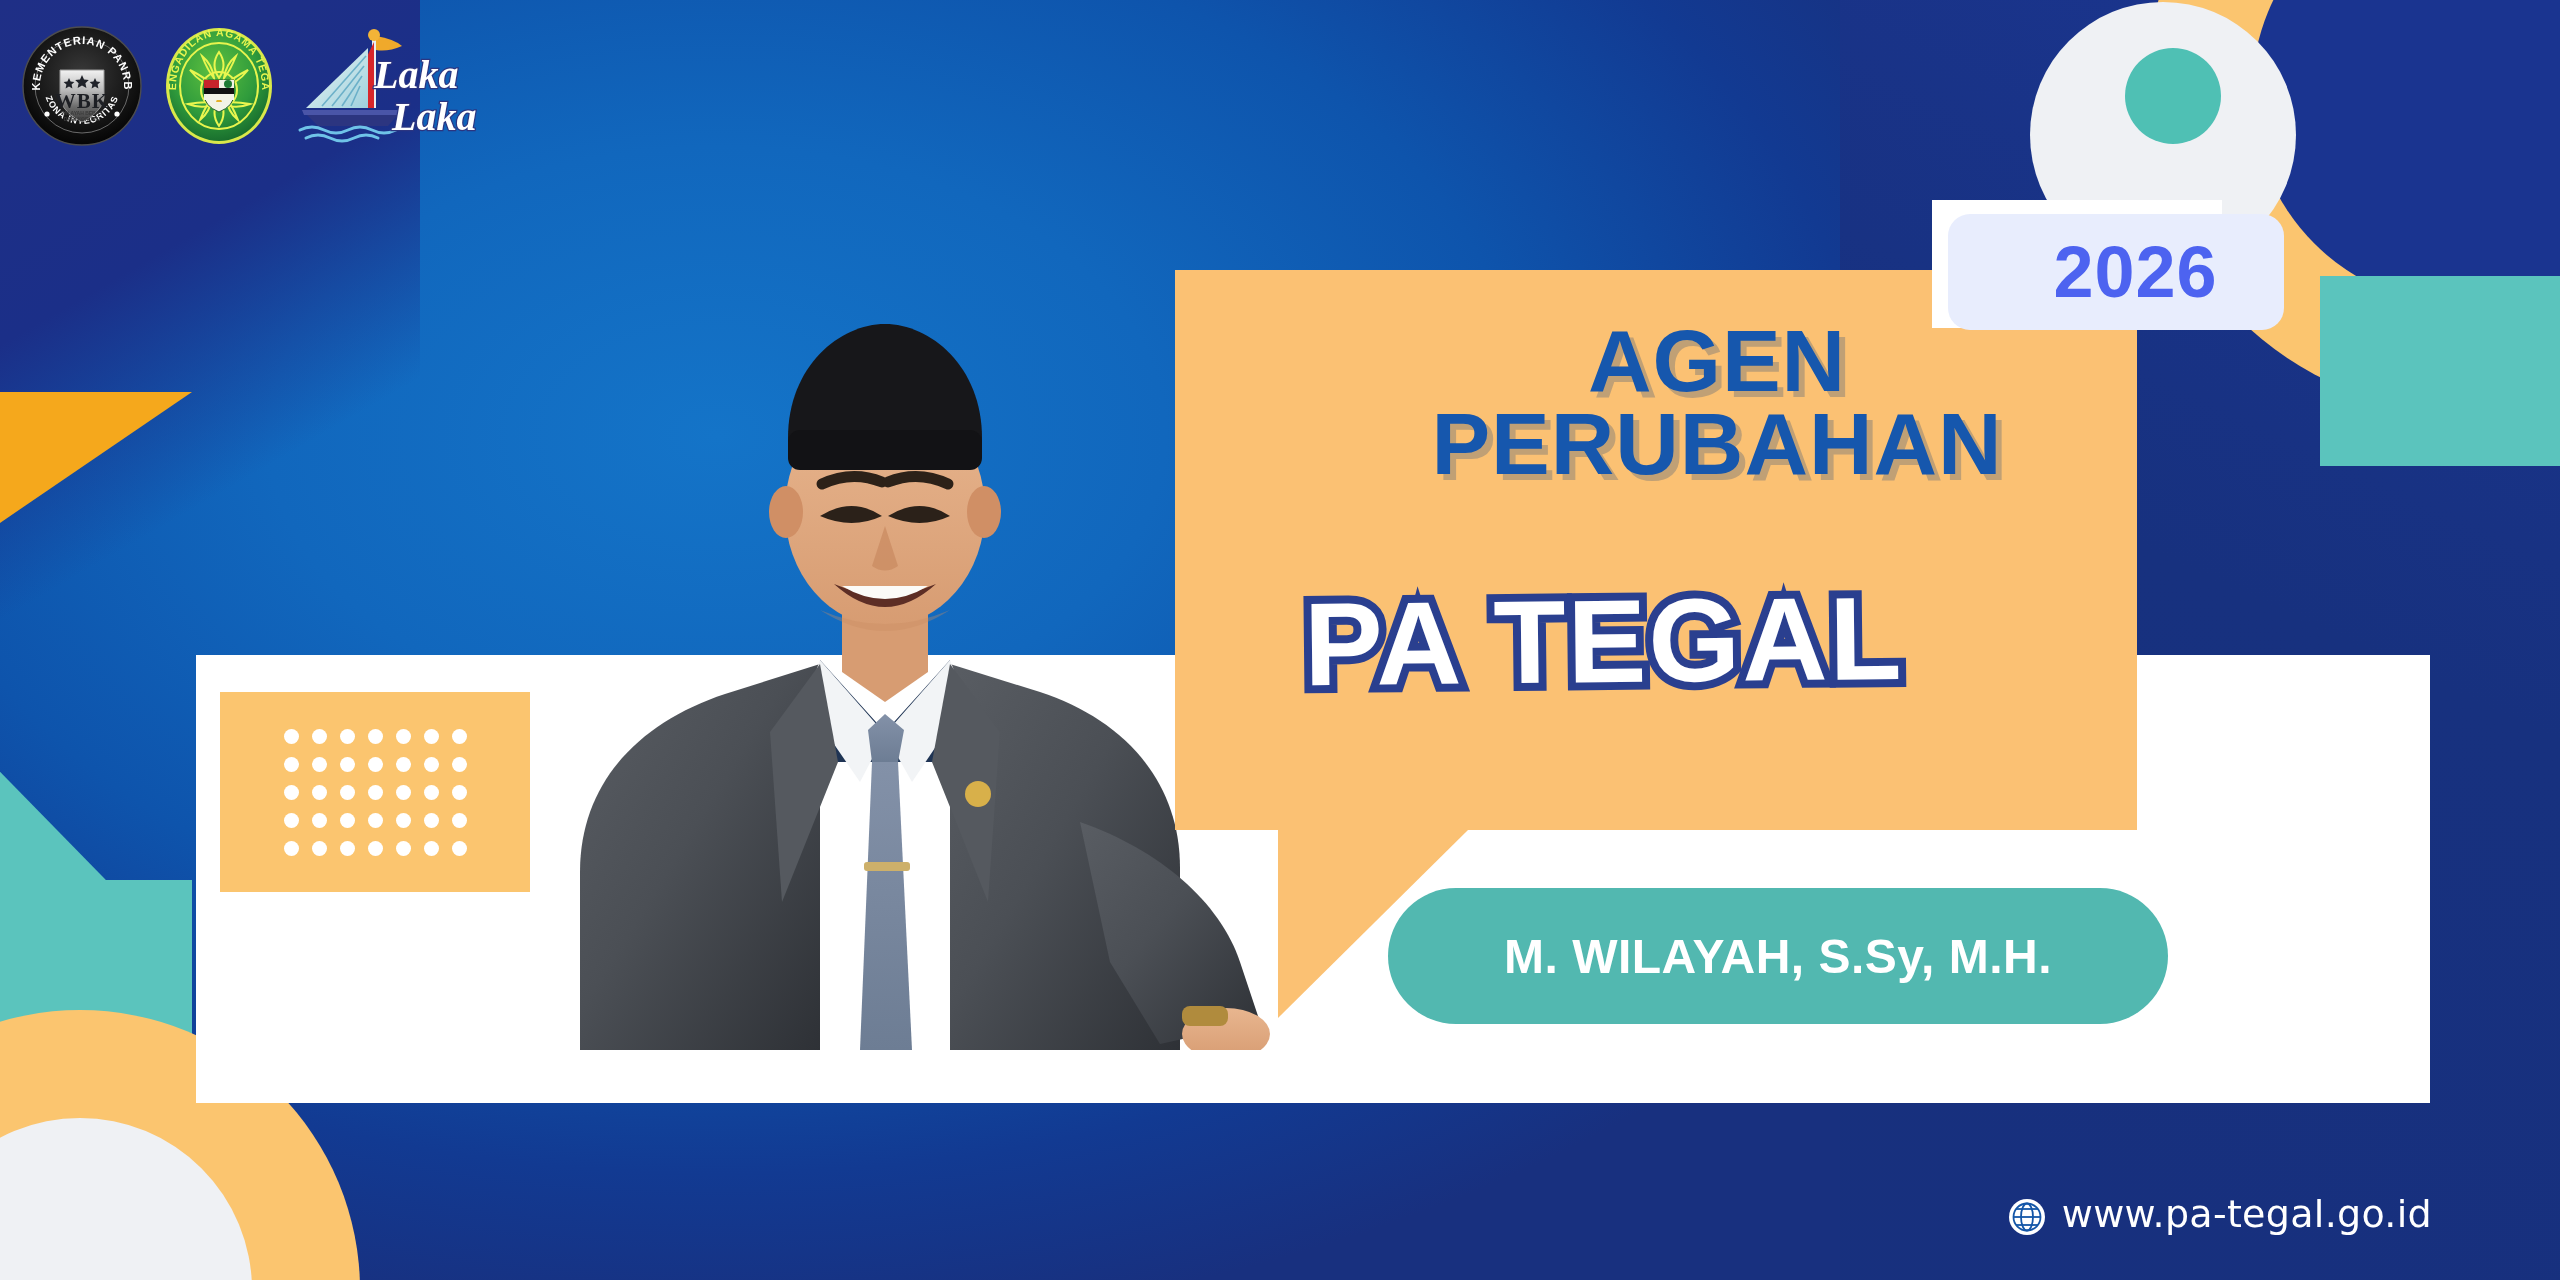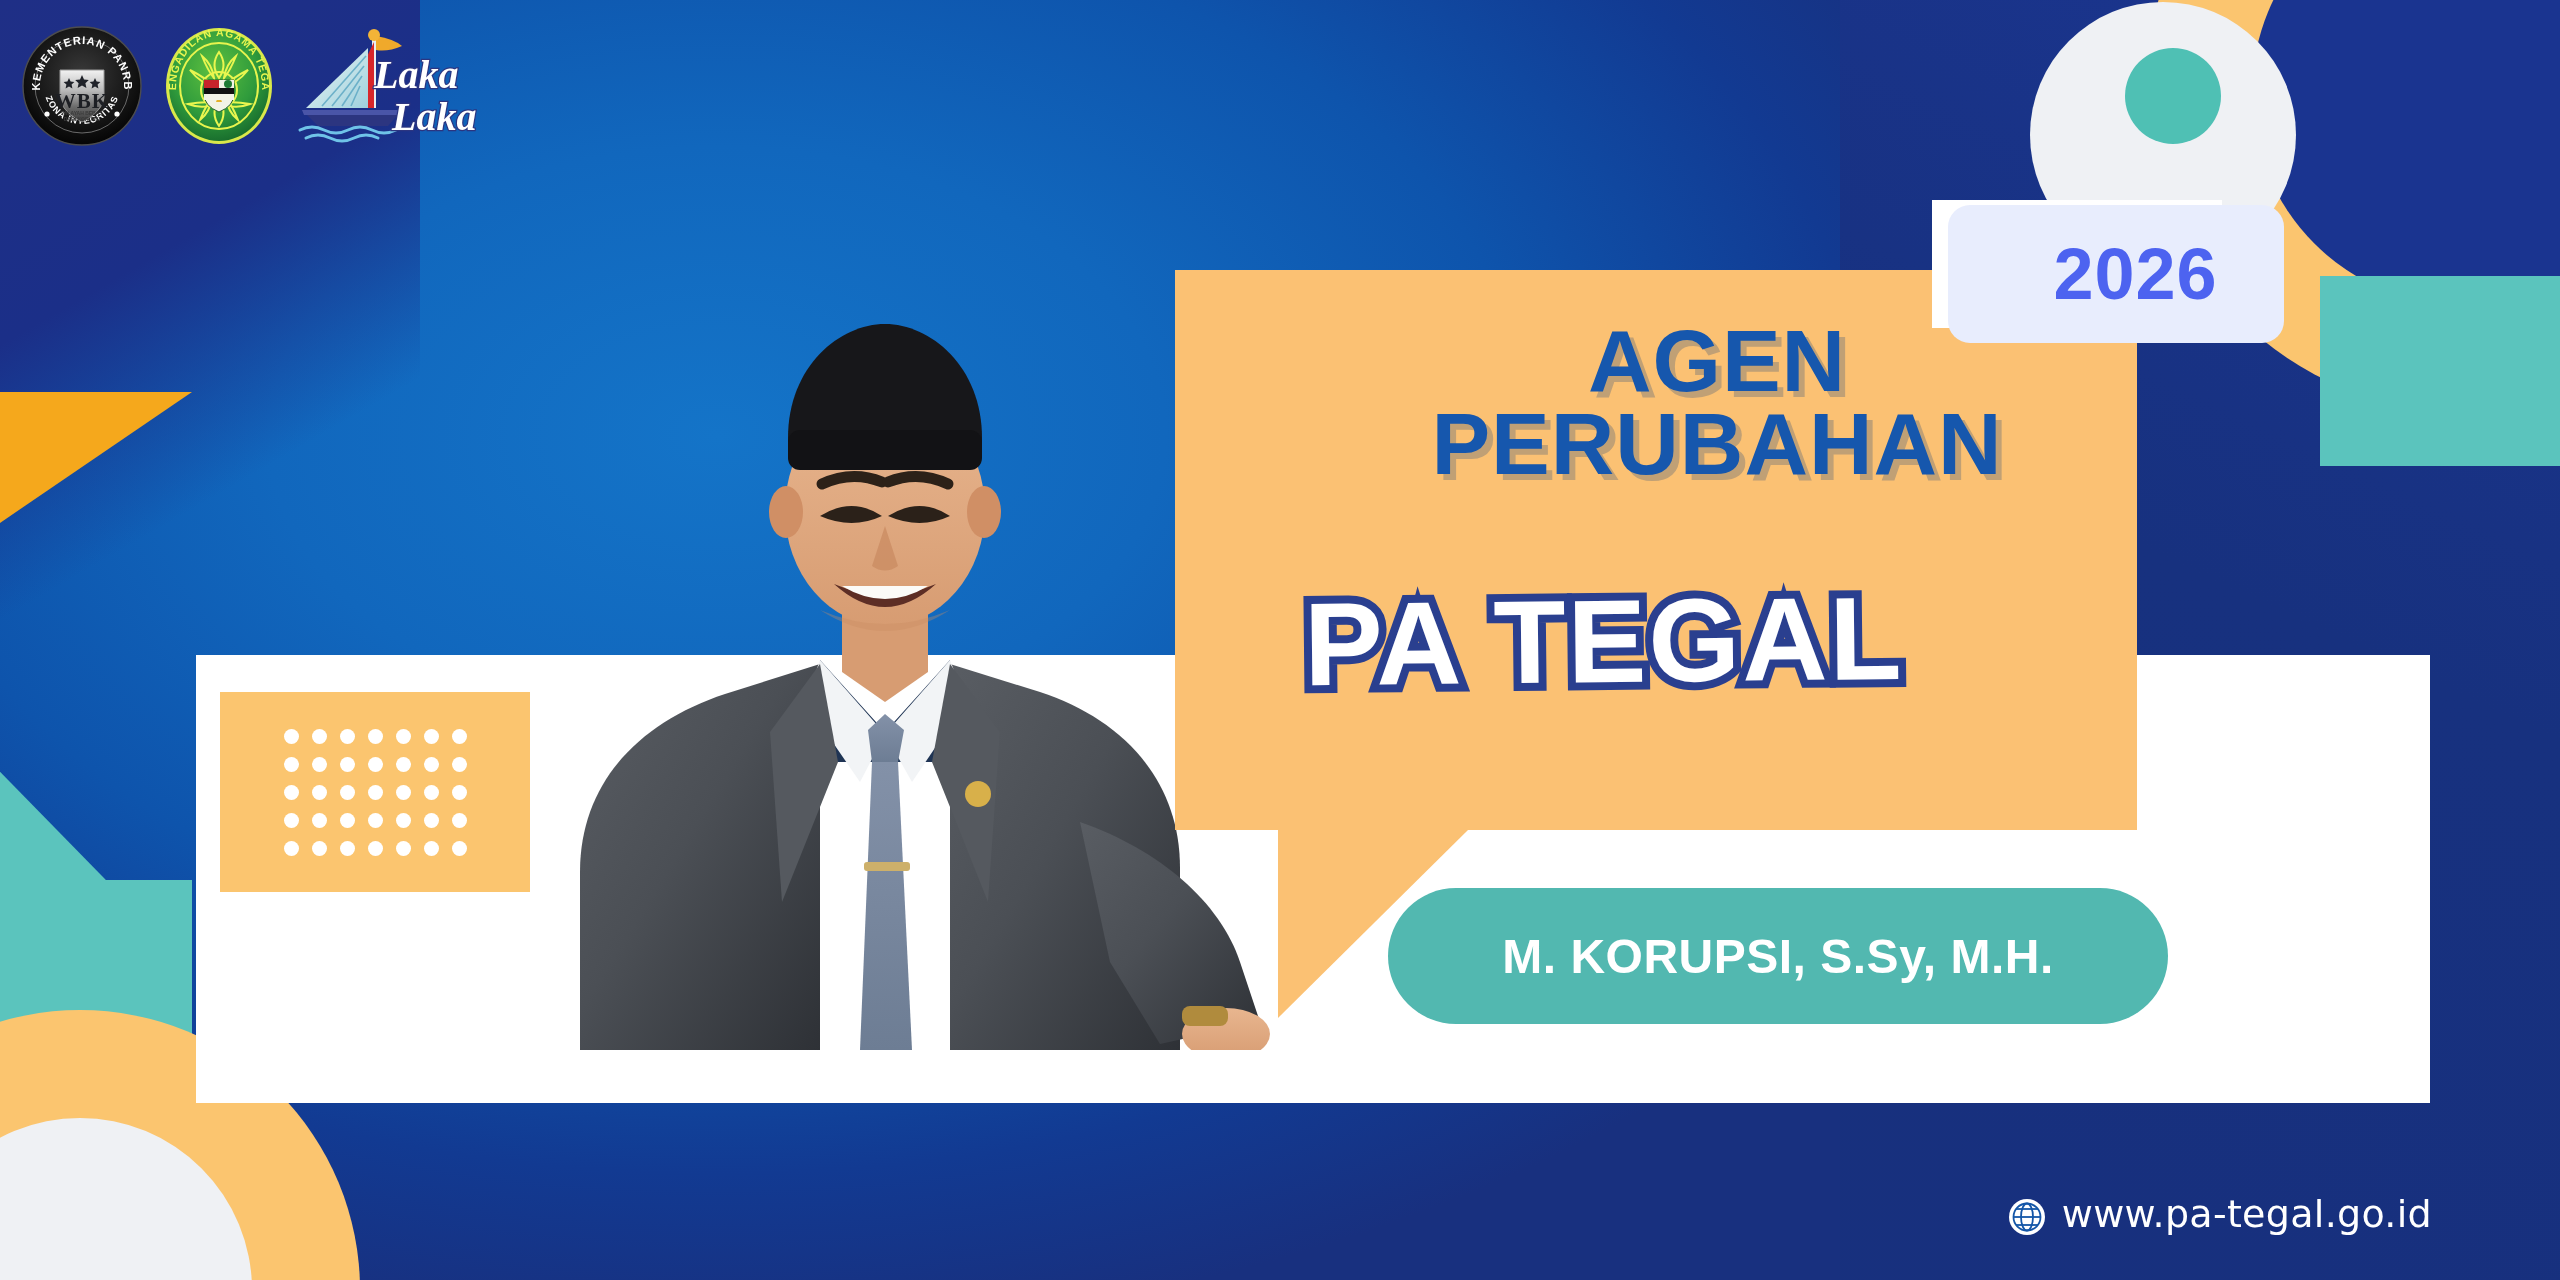--- a/index.html
+++ b/index.html
@@ -69,21 +69,21 @@
   .shape-teal-dot-tr{
     position:absolute;left:2125px;top:48px;width:96px;height:96px;
     border-radius:50%;
     background:#4fc0b4;
   }
   .shape-white-card-2026{
     position:absolute;left:1932px;top:200px;width:290px;height:128px;
     background:#ffffff;
   }
   .badge-2026{
-    position:absolute;left:1948px;top:205px;width:336px;height:138px;
+    position:absolute;left:1948px;top:214px;width:336px;height:116px;
     background:#e8edfd;
     border-radius:22px;
     display:flex;align-items:center;justify-content:center;padding-left:39px;
   }
   .badge-2026 span{
     font-size:72px;font-weight:bold;color:#4d63f0;letter-spacing:1px;
     line-height:1;
   }
   
   .white-panel{
@@ -311,21 +311,21 @@
   <div class="pategal-wrap">
     <span class="pategal">PA TEGAL</span>
   </div>
 
   <div class="shape-white-card-2026"></div>
   <div class="badge-2026">
     <span>2026</span>
   </div>
 
   <div class="name-pill">
-    <span>M. KORUPSI, S.Sy, M.H.</span>
+    <span>M. WILAYAH, S.Sy, M.H.</span>
   </div>
 
   <div class="logos">
 
     <div class="logo logo-wbk">
       <svg viewBox="0 0 120 120" xmlns="http://www.w3.org/2000/svg">
         <defs>
           <radialGradient id="wbkRing" cx="50%" cy="40%" r="65%">
             <stop offset="0%" stop-color="#3a3a3a"></stop>
             <stop offset="70%" stop-color="#121212"></stop>

